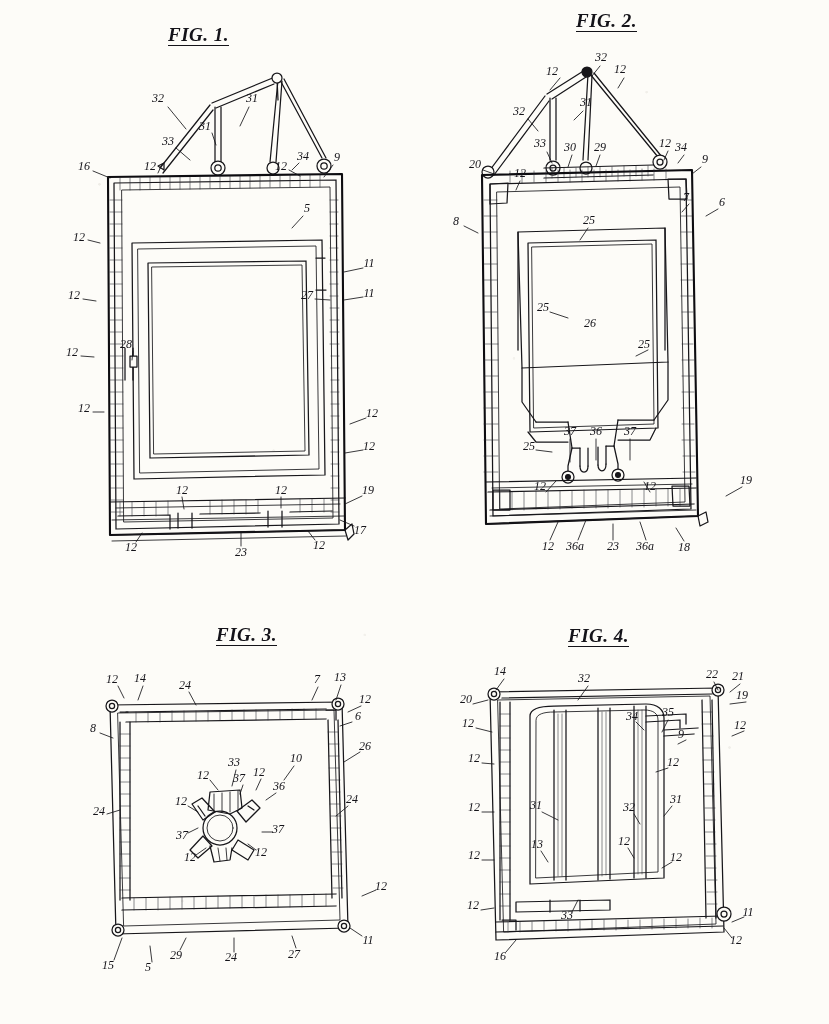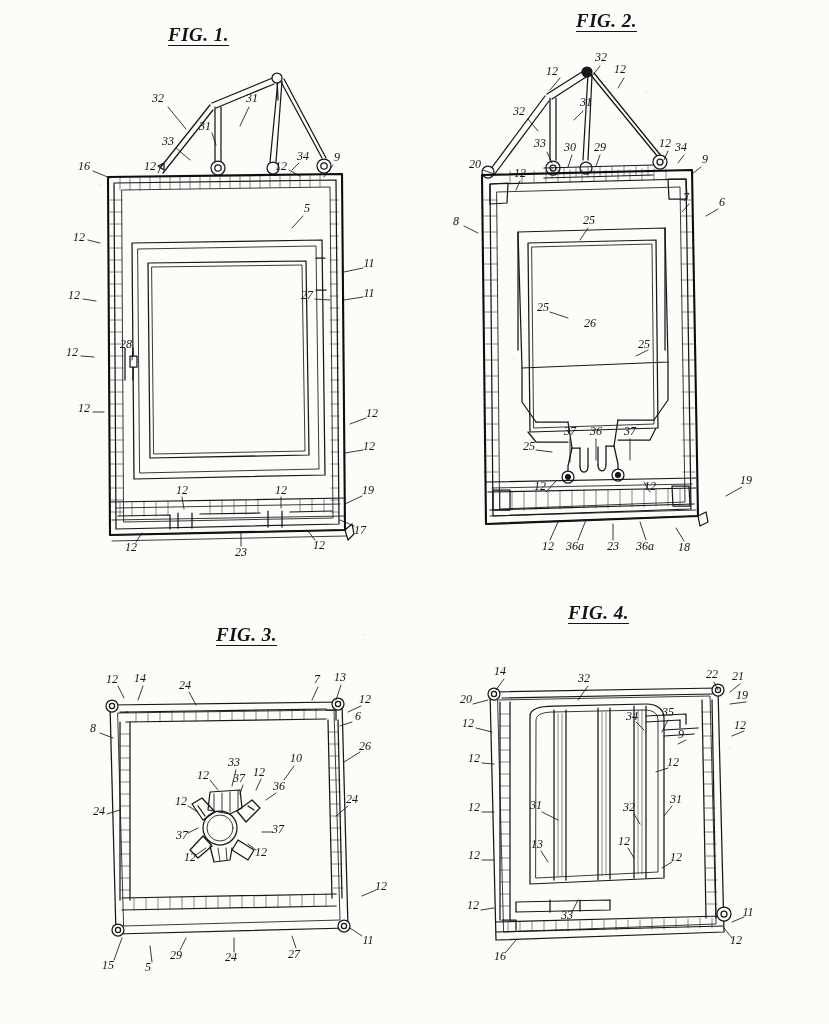--- a/index.html
+++ b/index.html
@@ -453,21 +453,21 @@
       <text class="num" x="381" y="887">12</text>
       <text class="num" x="368" y="941">11</text>
       <text class="num" x="108" y="966">15</text>
       <text class="num" x="148" y="968">5</text>
       <text class="num" x="176" y="956">29</text>
       <text class="num" x="231" y="958">24</text>
       <text class="num" x="294" y="955">27</text>
     </g>
   </svg>
 
-  <div class="fig-title" style="left:568px; top:602px;">
+  <div class="fig-title" style="left:568px; top:625px;">
     <span>FIG. 4.</span>
     <span class="ul"></span>
   </div>
 
   <svg class="figure" style="left:450px; top:670px;" width="320" height="290" viewBox="0 0 320 290">
 
     <path class="ln" d="M40 22 L268 18 L274 262 L46 270 Z"></path>
     <path class="ln-thin" d="M48 30 L260 26 L266 254 L54 262 Z"></path>
 
     <path class="ln" d="M50 32 L50 250 M60 32 L60 250"></path>

